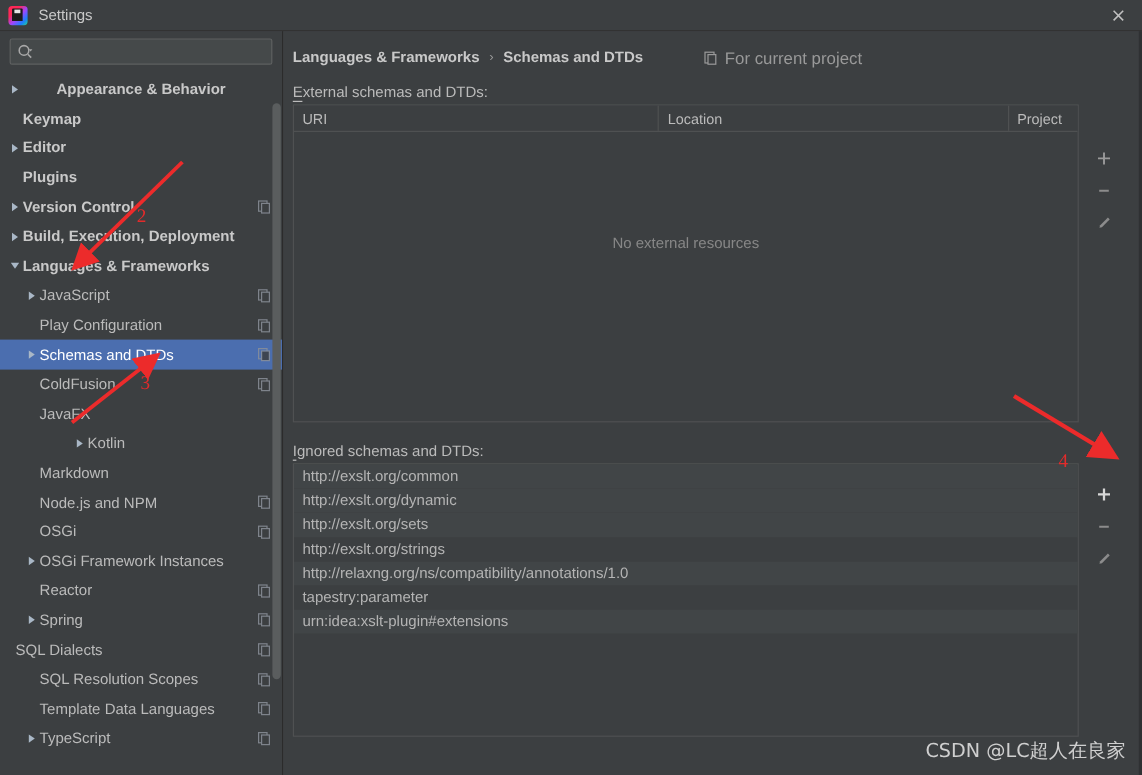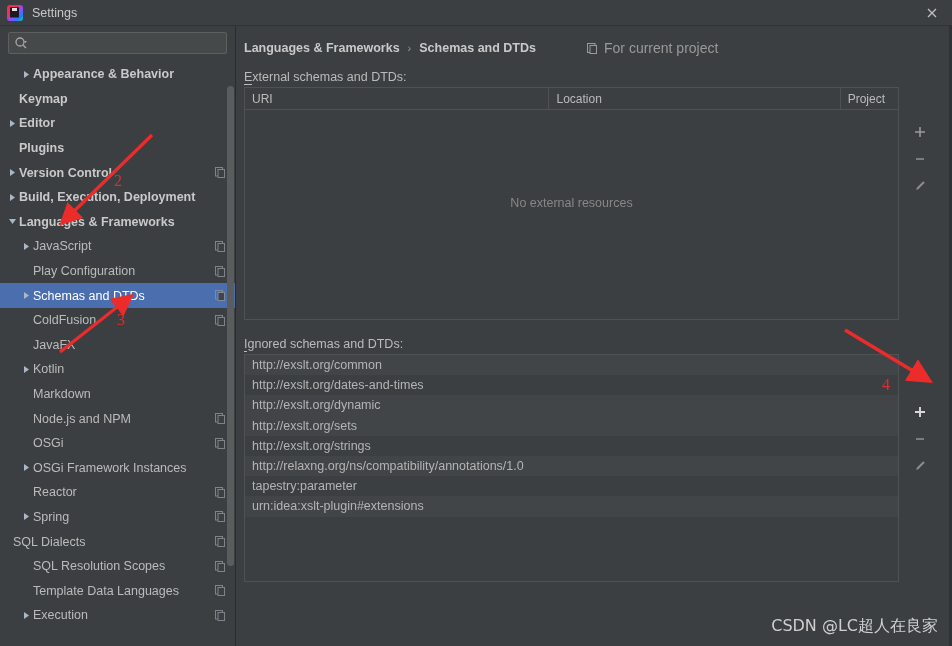--- a/index.html
+++ b/index.html
@@ -200,21 +200,21 @@
   .section-label .uk { border-bottom: 1px solid #bbbbbb; }
 
   .panel {
     margin-left: 8px;
     border: 1px solid #4f5152;
     background: #3c3f41;
     box-sizing: border-box;
     position: relative;
   }
   .ext-panel {
-    height: 233px;
+    height: 265px;
     width: 655px;
   }
   .table-head {
     height: 22px;
     display: flex;
     background: #3c3f41;
     border-bottom: 1px solid #4f5152;
     box-sizing: border-box;
   }
   .th {
@@ -330,21 +330,21 @@
             <circle cx="6" cy="6" r="4" stroke="#a8a8a8" stroke-width="1.3" fill="none"></circle>
             <path d="M9.2 9.2 L12 12" stroke="#a8a8a8" stroke-width="1.3"></path>
             <path d="M10 5 L13 5 L11.5 7 Z" fill="#a8a8a8"></path>
           </svg>
         </span>
         <span class="search-input-fake" title=""></span>
       </div>
     </div>
 
     <div class="tree" id="tree">
-        <div class="tree-row bold" style="padding-left: 20px;">
+        <div class="tree-row bold" style="padding-left: 6px; gap: 28px;">
           <span class="arrow">
             <svg width="9" height="9" viewBox="0 0 9 9">
               <path d="M2 1 L7 4.5 L2 8 Z" fill="#a9b7c6"></path>
             </svg>
           </span>
           <span class="lbl">Appearance &amp; Behavior</span>
         </div>
         <div class="tree-row bold" style="padding-left: 6px;">
           <span class="arrow"></span>
           <span class="lbl">Keymap</span>
@@ -436,21 +436,21 @@
             <svg width="13" height="13" viewBox="0 0 13 13">
               <rect x="1.5" y="1.5" width="7" height="8.5" stroke="#8a9099" stroke-width="1" fill="none"></rect>
               <rect x="4" y="3.5" width="6.5" height="8" stroke="#8a9099" stroke-width="1" fill="#3c3f41"></rect>
             </svg>
           </span>
         </div>
         <div class="tree-row" style="padding-left: 20px;">
           <span class="arrow"></span>
           <span class="lbl">JavaFX</span>
         </div>
-        <div class="tree-row" style="padding-left: 20px;">
+        <div class="tree-row" style="padding-left: 20px; margin-left: 40px;">
           <span class="arrow">
             <svg width="9" height="9" viewBox="0 0 9 9">
               <path d="M2 1 L7 4.5 L2 8 Z" fill="#a9b7c6"></path>
             </svg>
           </span>
           <span class="lbl">Kotlin</span>
         </div>
         <div class="tree-row" style="padding-left: 20px;">
           <span class="arrow"></span>
           <span class="lbl">Markdown</span>
@@ -536,21 +536,21 @@
               <rect x="4" y="3.5" width="6.5" height="8" stroke="#8a9099" stroke-width="1" fill="#3c3f41"></rect>
             </svg>
           </span>
         </div>
         <div class="tree-row" style="padding-left: 20px;">
           <span class="arrow">
             <svg width="9" height="9" viewBox="0 0 9 9">
               <path d="M2 1 L7 4.5 L2 8 Z" fill="#a9b7c6"></path>
             </svg>
           </span>
-          <span class="lbl">Execution</span>
+          <span class="lbl">TypeScript</span>
           <span class="badge">
             <svg width="13" height="13" viewBox="0 0 13 13">
               <rect x="1.5" y="1.5" width="7" height="8.5" stroke="#8a9099" stroke-width="1" fill="none"></rect>
               <rect x="4" y="3.5" width="6.5" height="8" stroke="#8a9099" stroke-width="1" fill="#3c3f41"></rect>
             </svg>
           </span>
         </div>
       </div>
 
     <div class="tree-scrollbar" style="height: 585px;">
@@ -606,21 +606,20 @@
           </svg>
         </div>
       </div>
 
     <div class="section-label" style="padding-top:17px;">
       <span class="uk">I</span><span>gnored schemas and DTDs:</span>
     </div>
 
     <div class="ign-panel" id="ign-list">
         <div class="ign-row odd">http://exslt.org/common</div>
-        <div class="ign-row even">http://exslt.org/dates-and-times</div>
         <div class="ign-row odd">http://exslt.org/dynamic</div>
         <div class="ign-row odd">http://exslt.org/sets</div>
         <div class="ign-row even">http://exslt.org/strings</div>
         <div class="ign-row odd">http://relaxng.org/ns/compatibility/annotations/1.0</div>
         <div class="ign-row even">tapestry:parameter</div>
         <div class="ign-row odd">urn:idea:xslt-plugin#extensions</div>
       </div>
 
     <div class="side-toolbar" id="ign-toolbar" style="left:671px; top:372px;">
         <div class="tb-btn">

